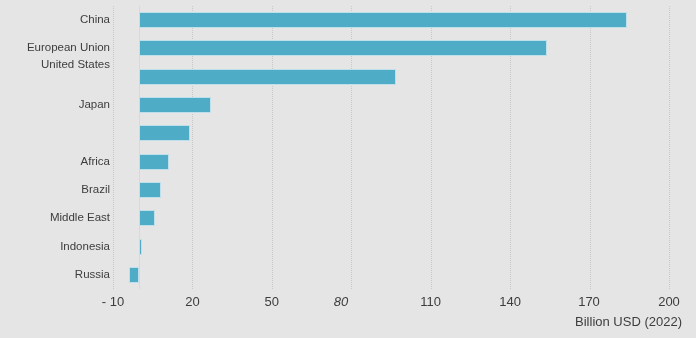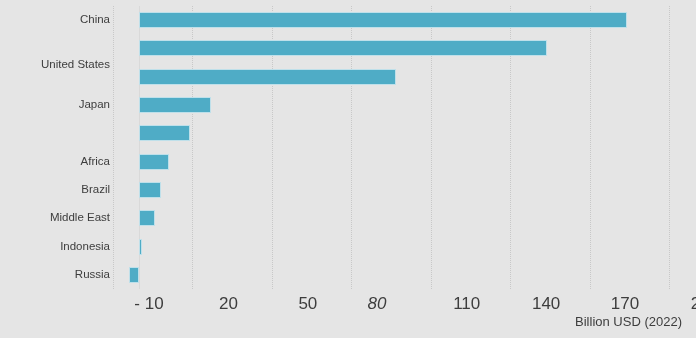--- a/index.html
+++ b/index.html
@@ -73,42 +73,42 @@
     position: absolute;
     left: 113px;
     top: 294px;
     width: 556px;
     height: 18px;
   }
   .tick-label {
     position: absolute;
     top: 0;
     transform: translateX(-50%);
-    font-size: 17px;
+    font-size: 13px;
     color: #3d3d3d;
     white-space: nowrap;
-    margin-left: 36px;
   }
 
   .axis-title {
     position: absolute;
     right: 14px;
     top: 314px;
     font-size: 13px;
     color: #3d3d3d;
     white-space: nowrap;
   }
 </style>
 </head>
 <body>
 
 <div id="chart-root">
 
   <div class="cat-labels">
       <div class="cat-label" style="top: 7.15px;">China</div>
+      <div class="cat-label" style="top: 35.45px;">European Union</div>
       <div class="cat-label" style="top: 52px;">United States</div>
       <div class="cat-label" style="top: 92.05px;">Japan</div>
       <div class="cat-label" style="top: 148.65px;">Africa</div>
       <div class="cat-label" style="top: 176.95px;">Brazil</div>
       <div class="cat-label" style="top: 205.25px;">Middle East</div>
       <div class="cat-label" style="top: 233.55px; padding-left: 24px;">Indonesia</div>
       <div class="cat-label" style="top: 261.85px;">Russia</div>
     </div>
 
   <div class="plot-area">

